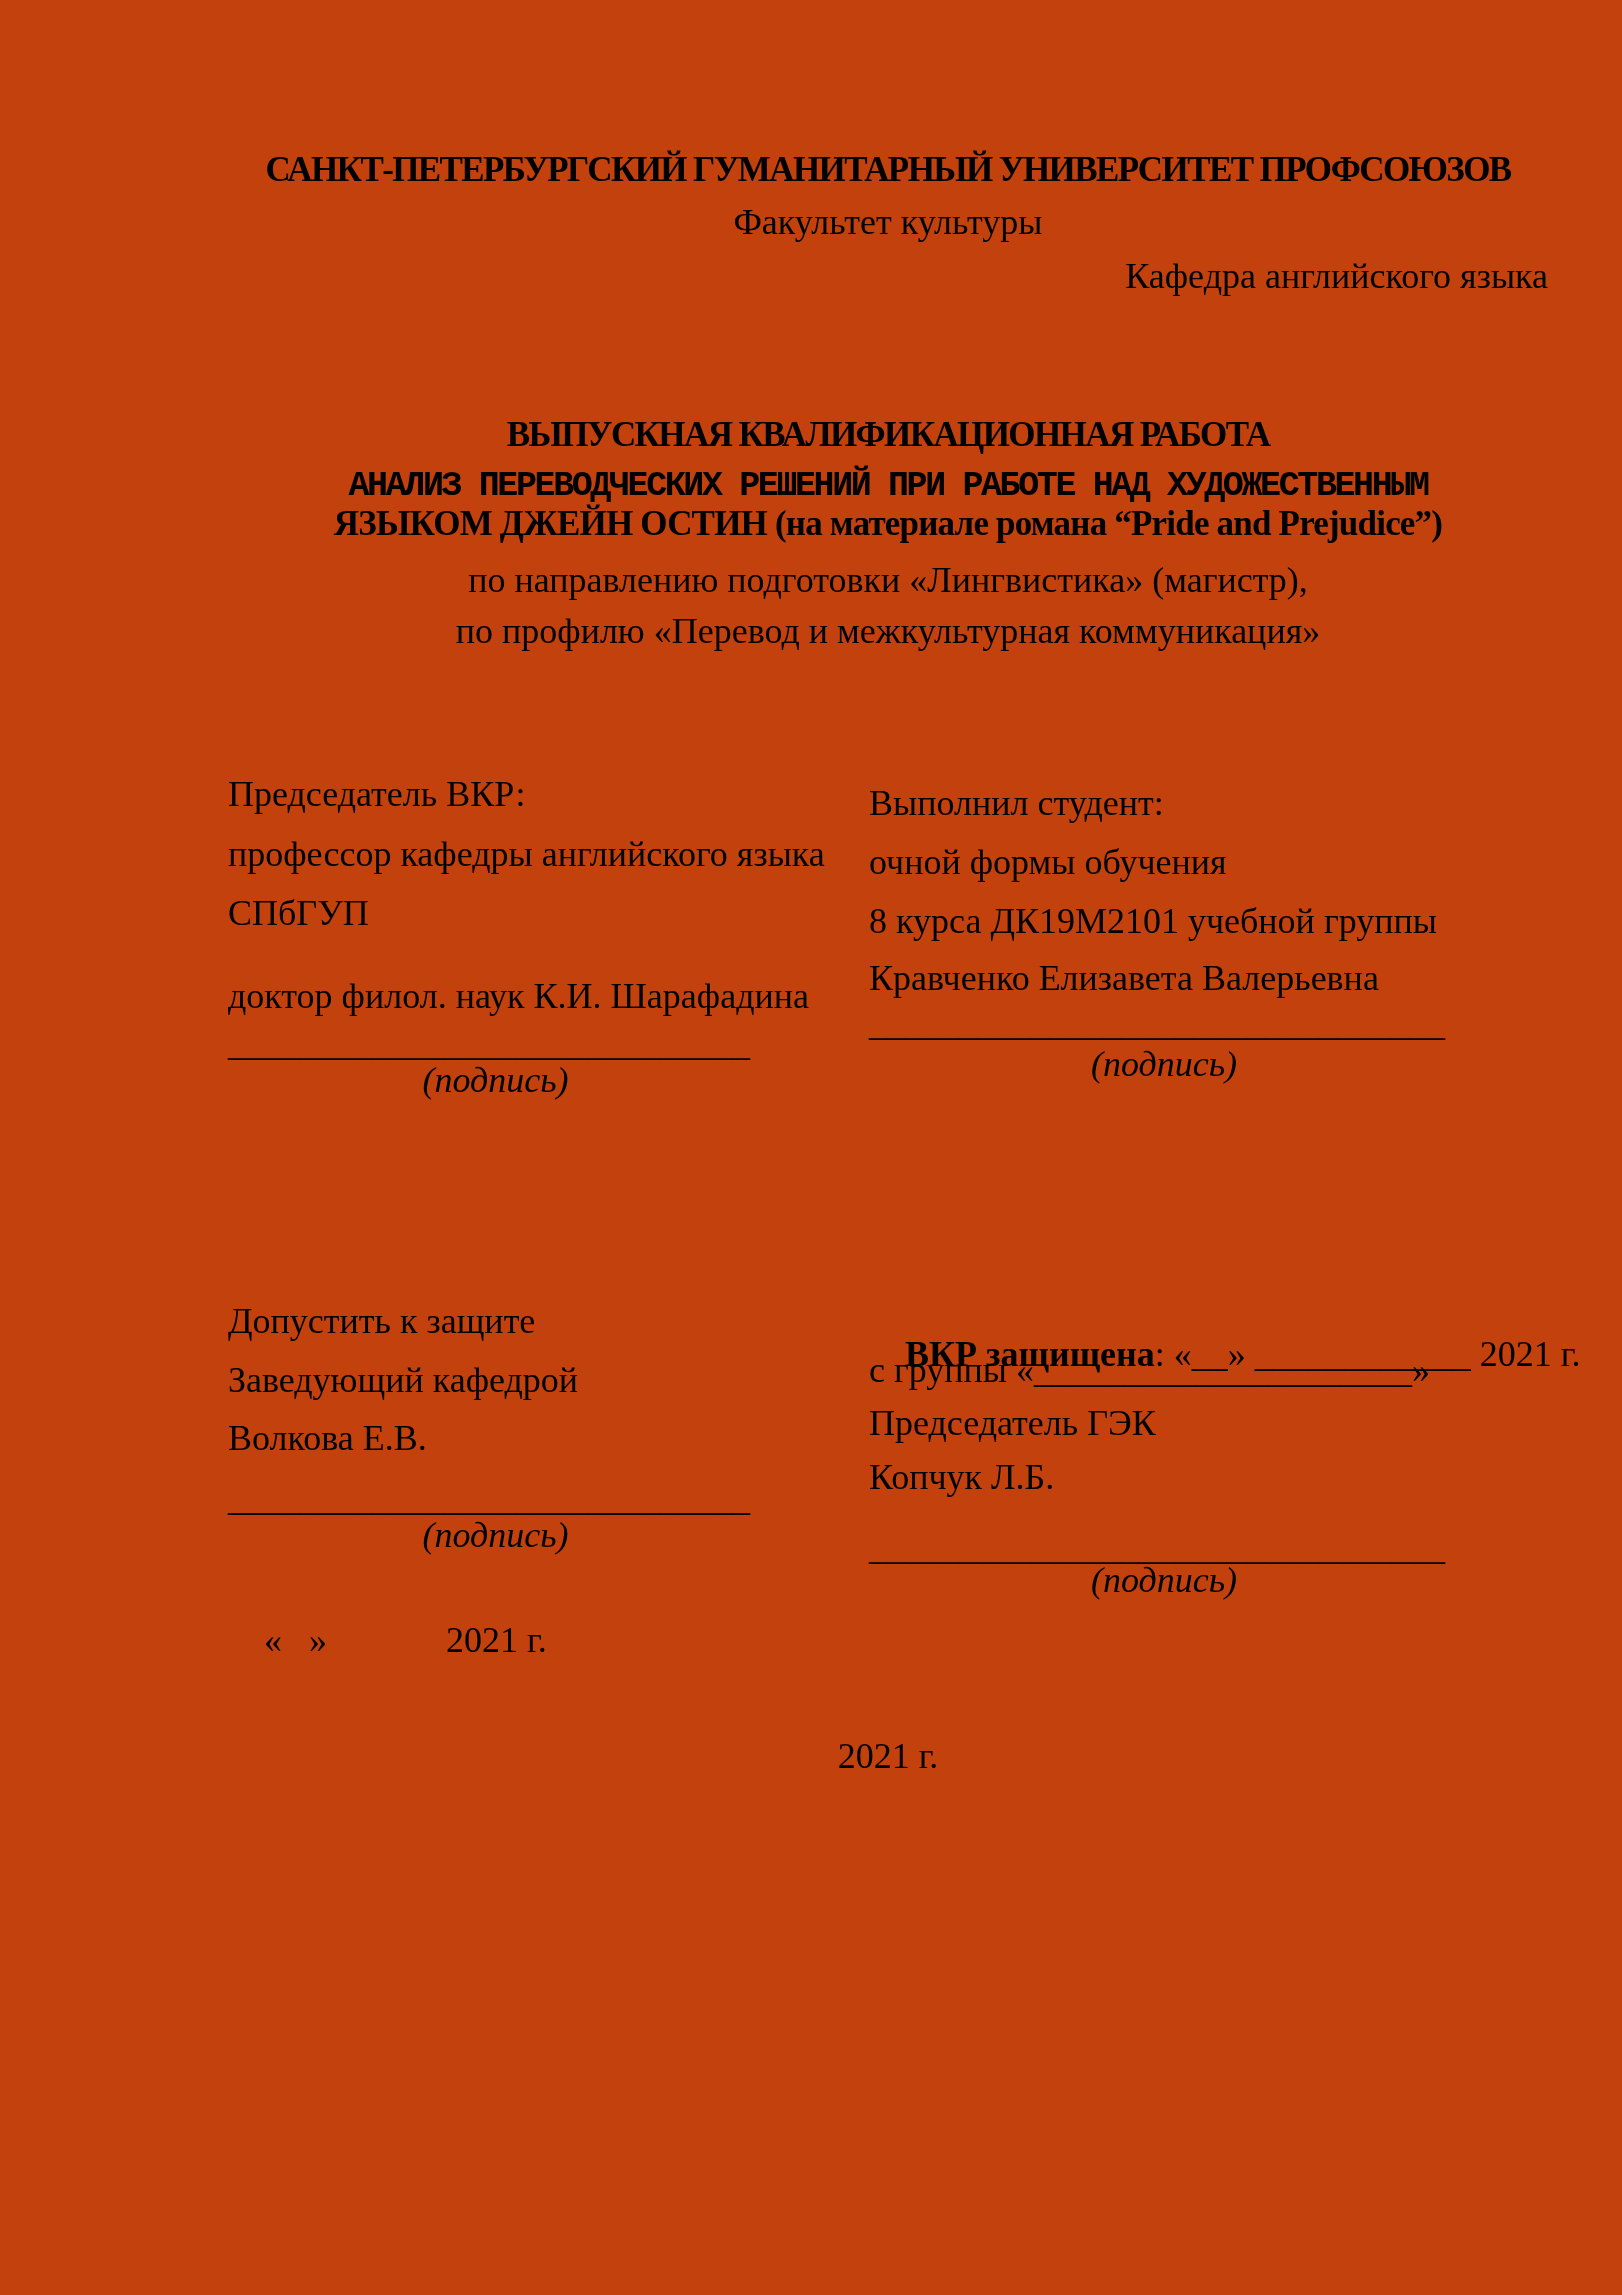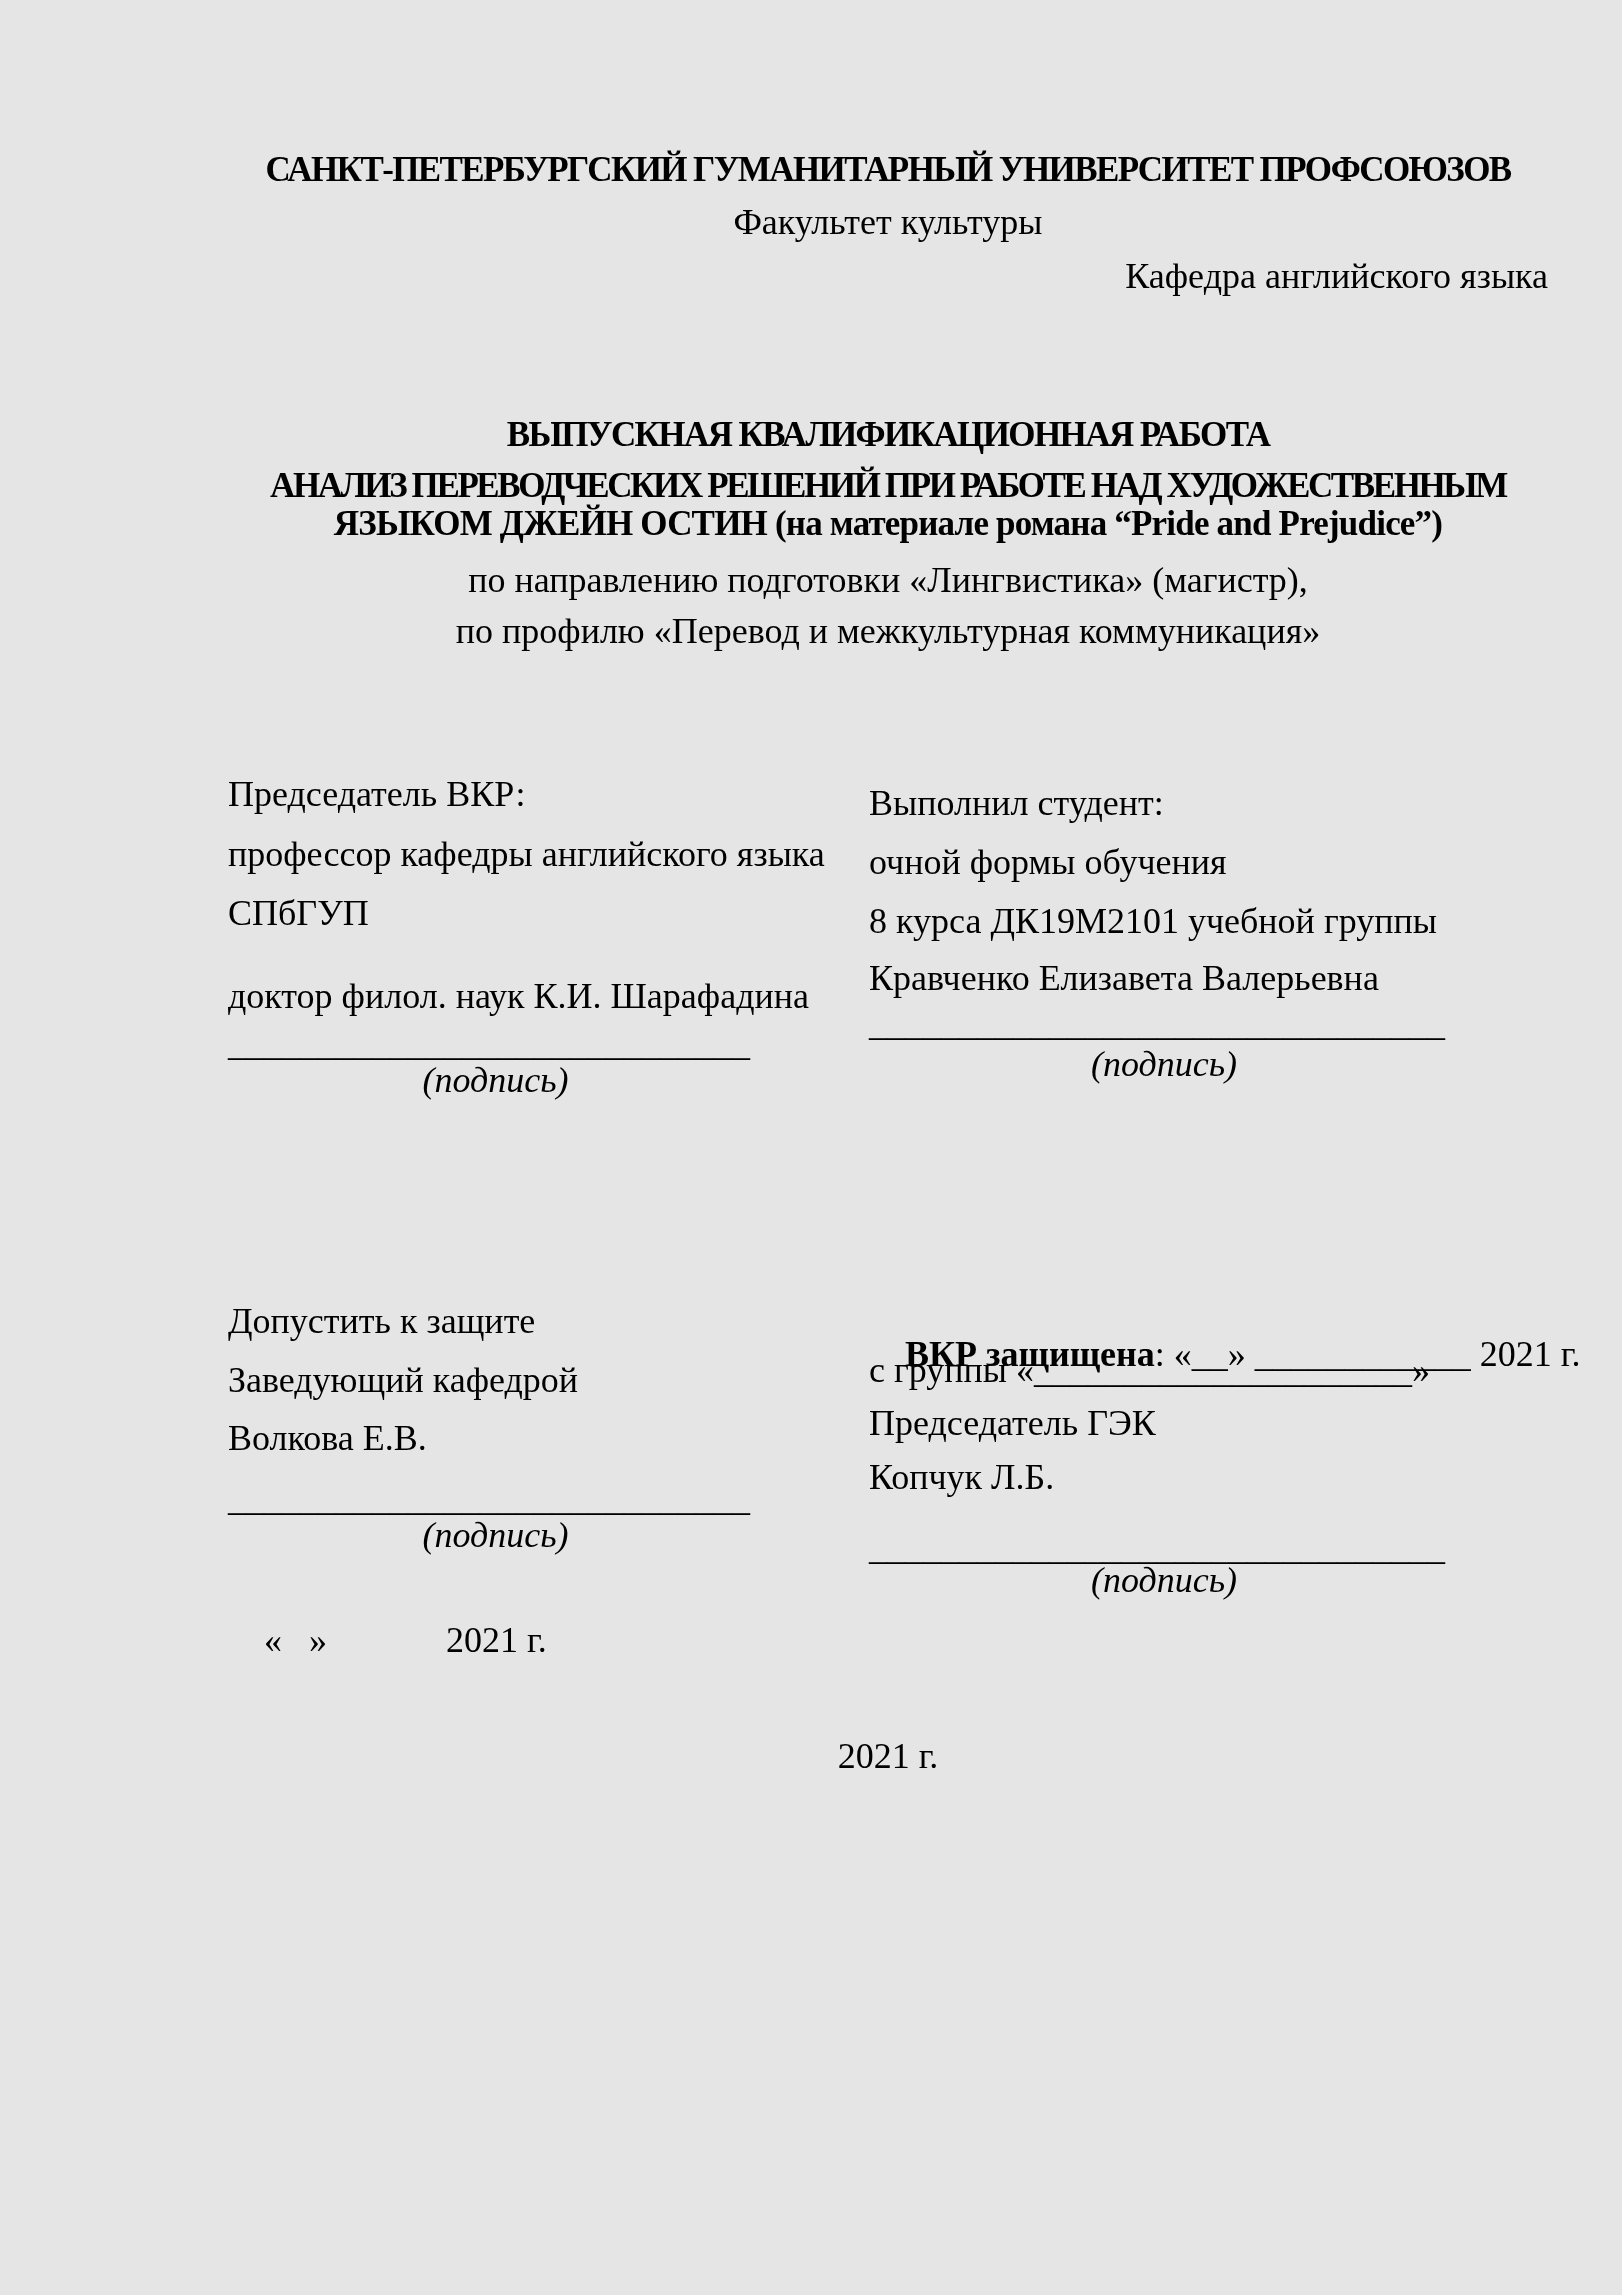--- a/index.html
+++ b/index.html
@@ -1,37 +1,37 @@
 <!DOCTYPE html>
 <html style="font-size:12.6px"><head>
 <meta charset="utf-8">
 <style>
   html, body { margin: 0; padding: 0; background: #ffffff; }
   .page {
     position: relative;
     width: 1623px;
     height: 2295px;
-    background: #e5e5e5;
+    background: #c2410c;
     overflow: hidden;
     font-family: "Liberation Serif", "DejaVu Serif", serif;
     font-size: 36px;
     color: #000000;
   }
   .line {
     position: absolute;
     line-height: 1.1;
     white-space: pre;
   }
   .center { left: 228px; width: 1320px; text-align: center; }
   .right  { left: 228px; width: 1320px; text-align: right; }
   .left-col  { left: 228px; }
   .right-col { left: 869px; }
   .bold { font-weight: bold; }
   .caps-wide   { font-size: 35px; letter-spacing: -1.6px; }
-  .caps-wider  { font-size: 35px; letter-spacing: -2.4px; }
+  .caps-wider  { font-size: 35px; letter-spacing: -2.4px; font-family: Liberation Mono, monospace; }
   .caps-mixed  { font-size: 35px; letter-spacing: -0.8px; }
   .sig-caption { font-style: italic; text-align: center; }
   .cap-left  { width: 535px; }
   .cap-right { width: 590px; }
   .year-gap { margin-left: 119px; }
 </style>
 </head>
 <body>
 
 <div class="page">

